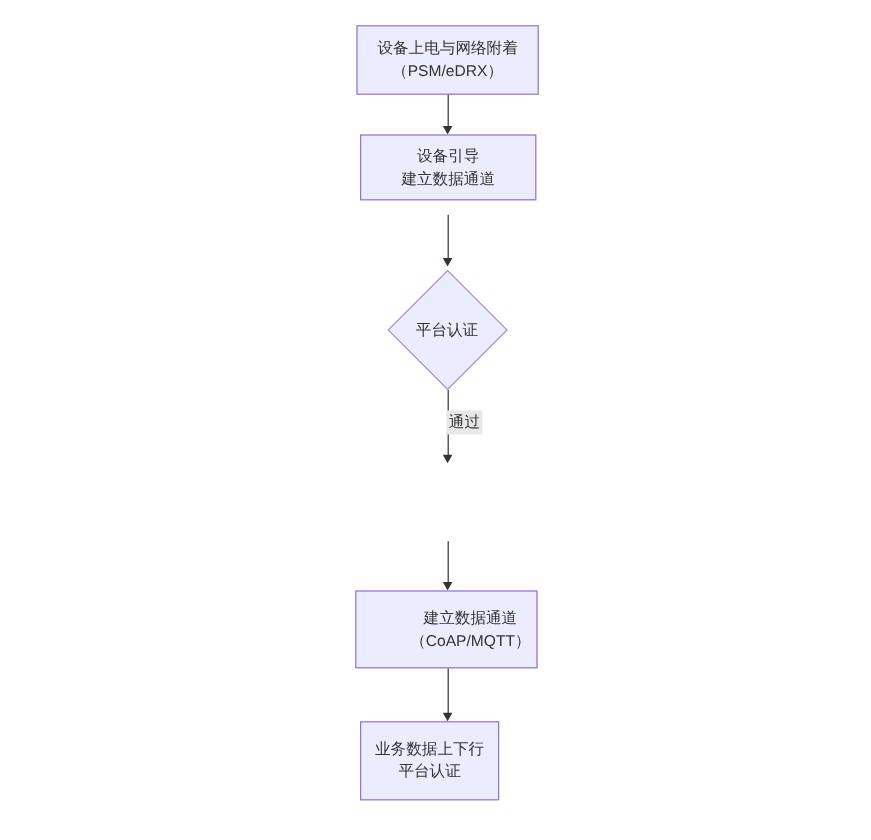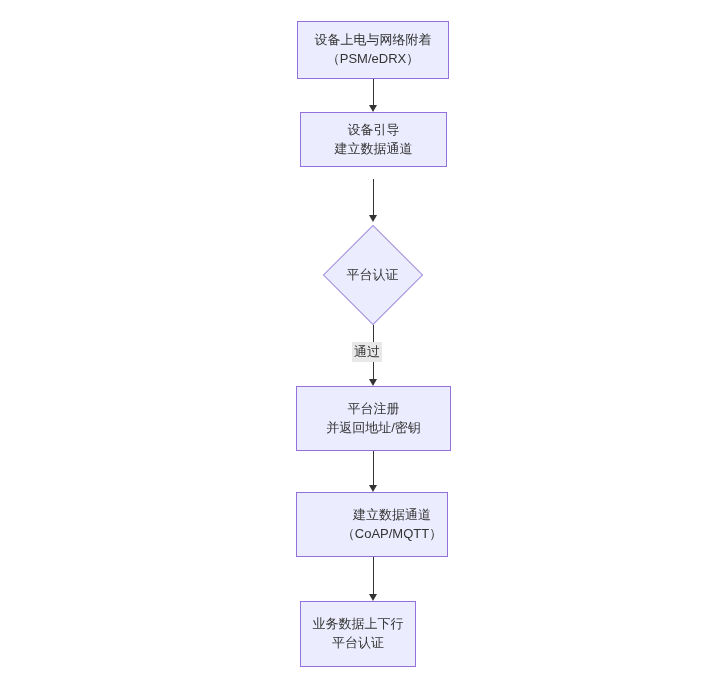--- a/index.html
+++ b/index.html
@@ -81,21 +81,21 @@
     border-top: 7px solid #333333;
   }
   .e1 { top: 79px;  height: 33px; }
   .e2 { top: 179px; height: 43px; }
   .e3 { top: 325px; height: 61px; }
   .e4 { top: 451px; height: 41px; }
   .e5 { top: 557px; height: 44px; }
 
   .edge-label {
     position: absolute;
-    left: 352px; top: 342px;
+    left: 372px; top: 342px;
     background: #e8e8e8;
     padding: 2px 2px;
     line-height: 1.2;
     white-space: nowrap;
   }
 </style>
 </head>
 <body>
 
 <div class="canvas">
@@ -124,24 +124,20 @@
     <div class="diamond-shape"></div>
     <span class="diamond-label">平台认证</span>
   </div>
 
   <div class="edge e3">
     <div class="line"></div>
     <div class="arrowhead"></div>
   </div>
   <span class="edge-label">通过</span>
 
-  <div class="node n4">
-    <span>平台注册</span>
-    <span>并返回地址/密钥</span>
-  </div>
 
   <div class="edge e4">
     <div class="line"></div>
     <div class="arrowhead"></div>
   </div>
 
   <div class="node n5">
     <span>建立数据通道</span>
     <span>（CoAP/MQTT）</span>
   </div>

